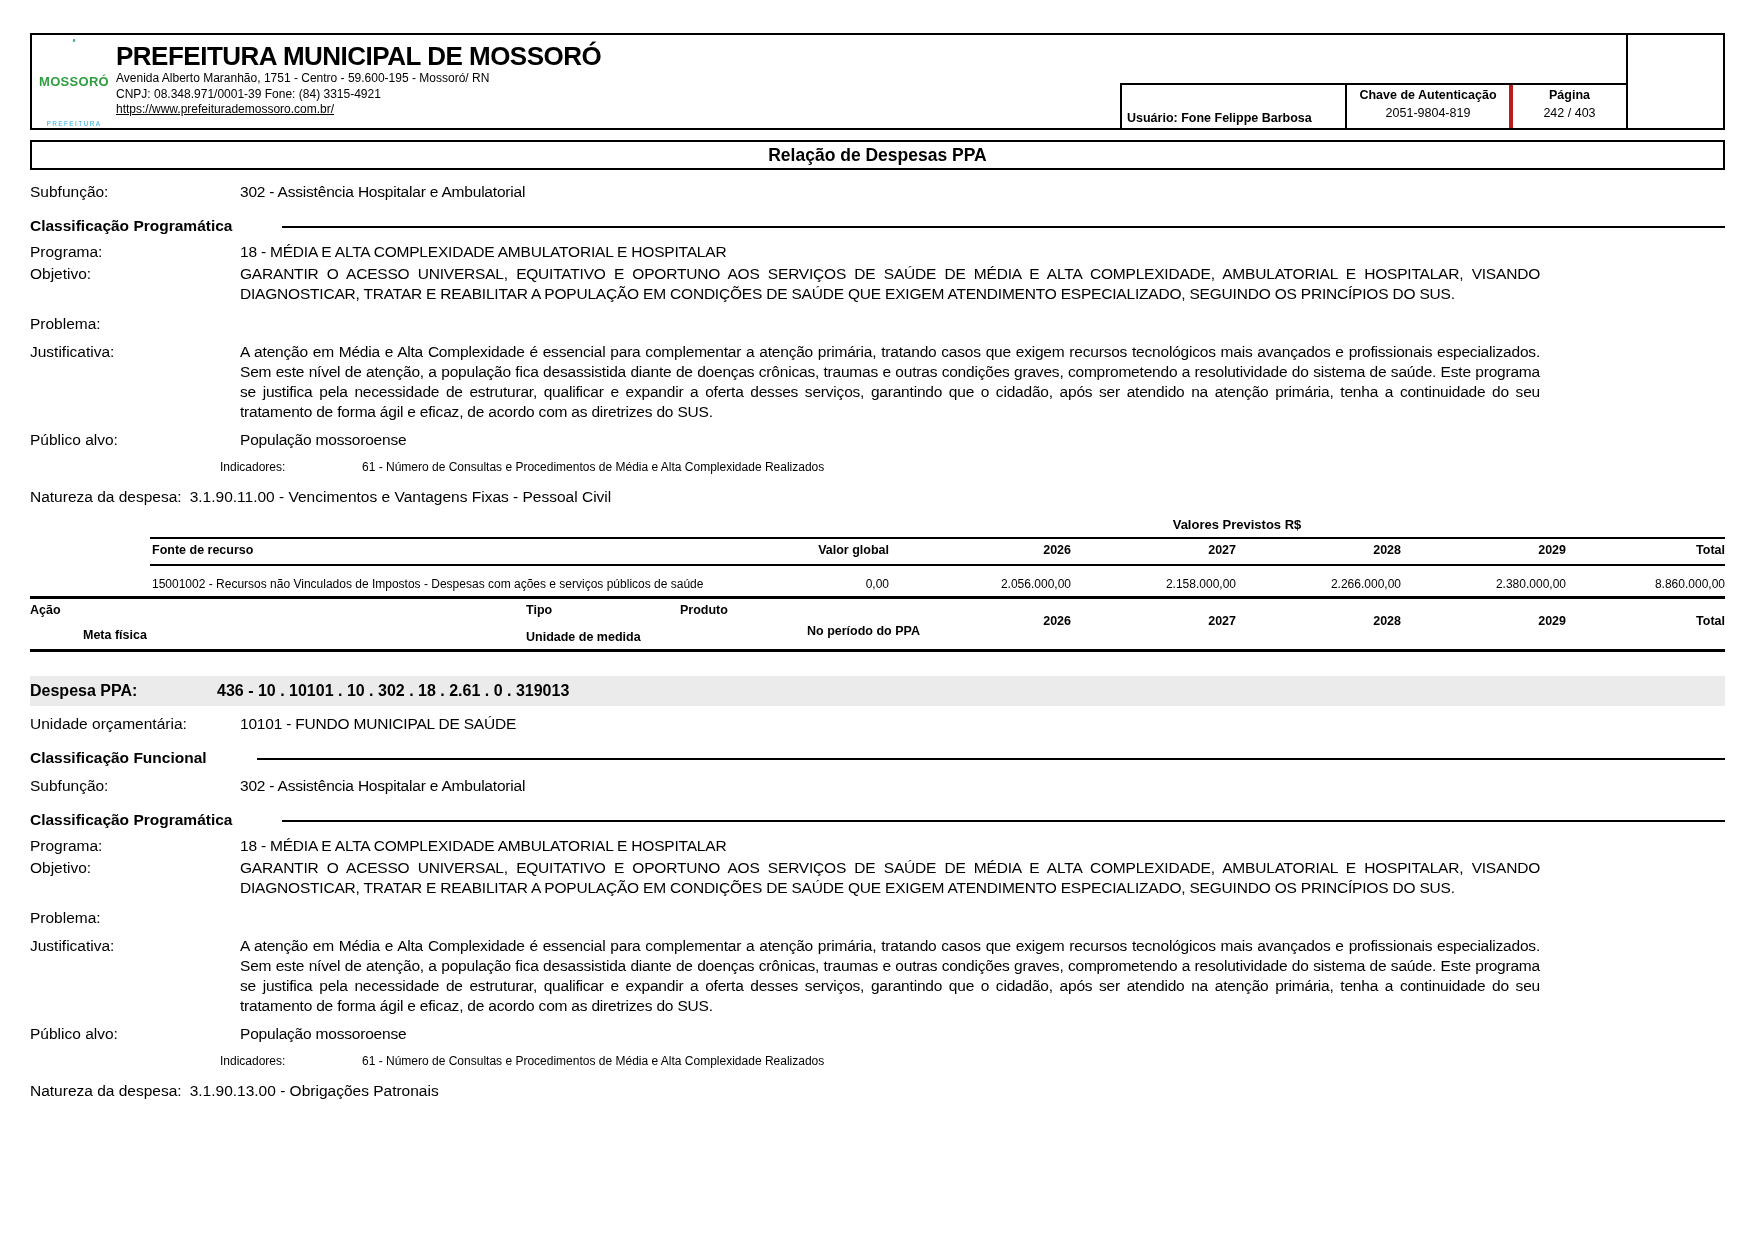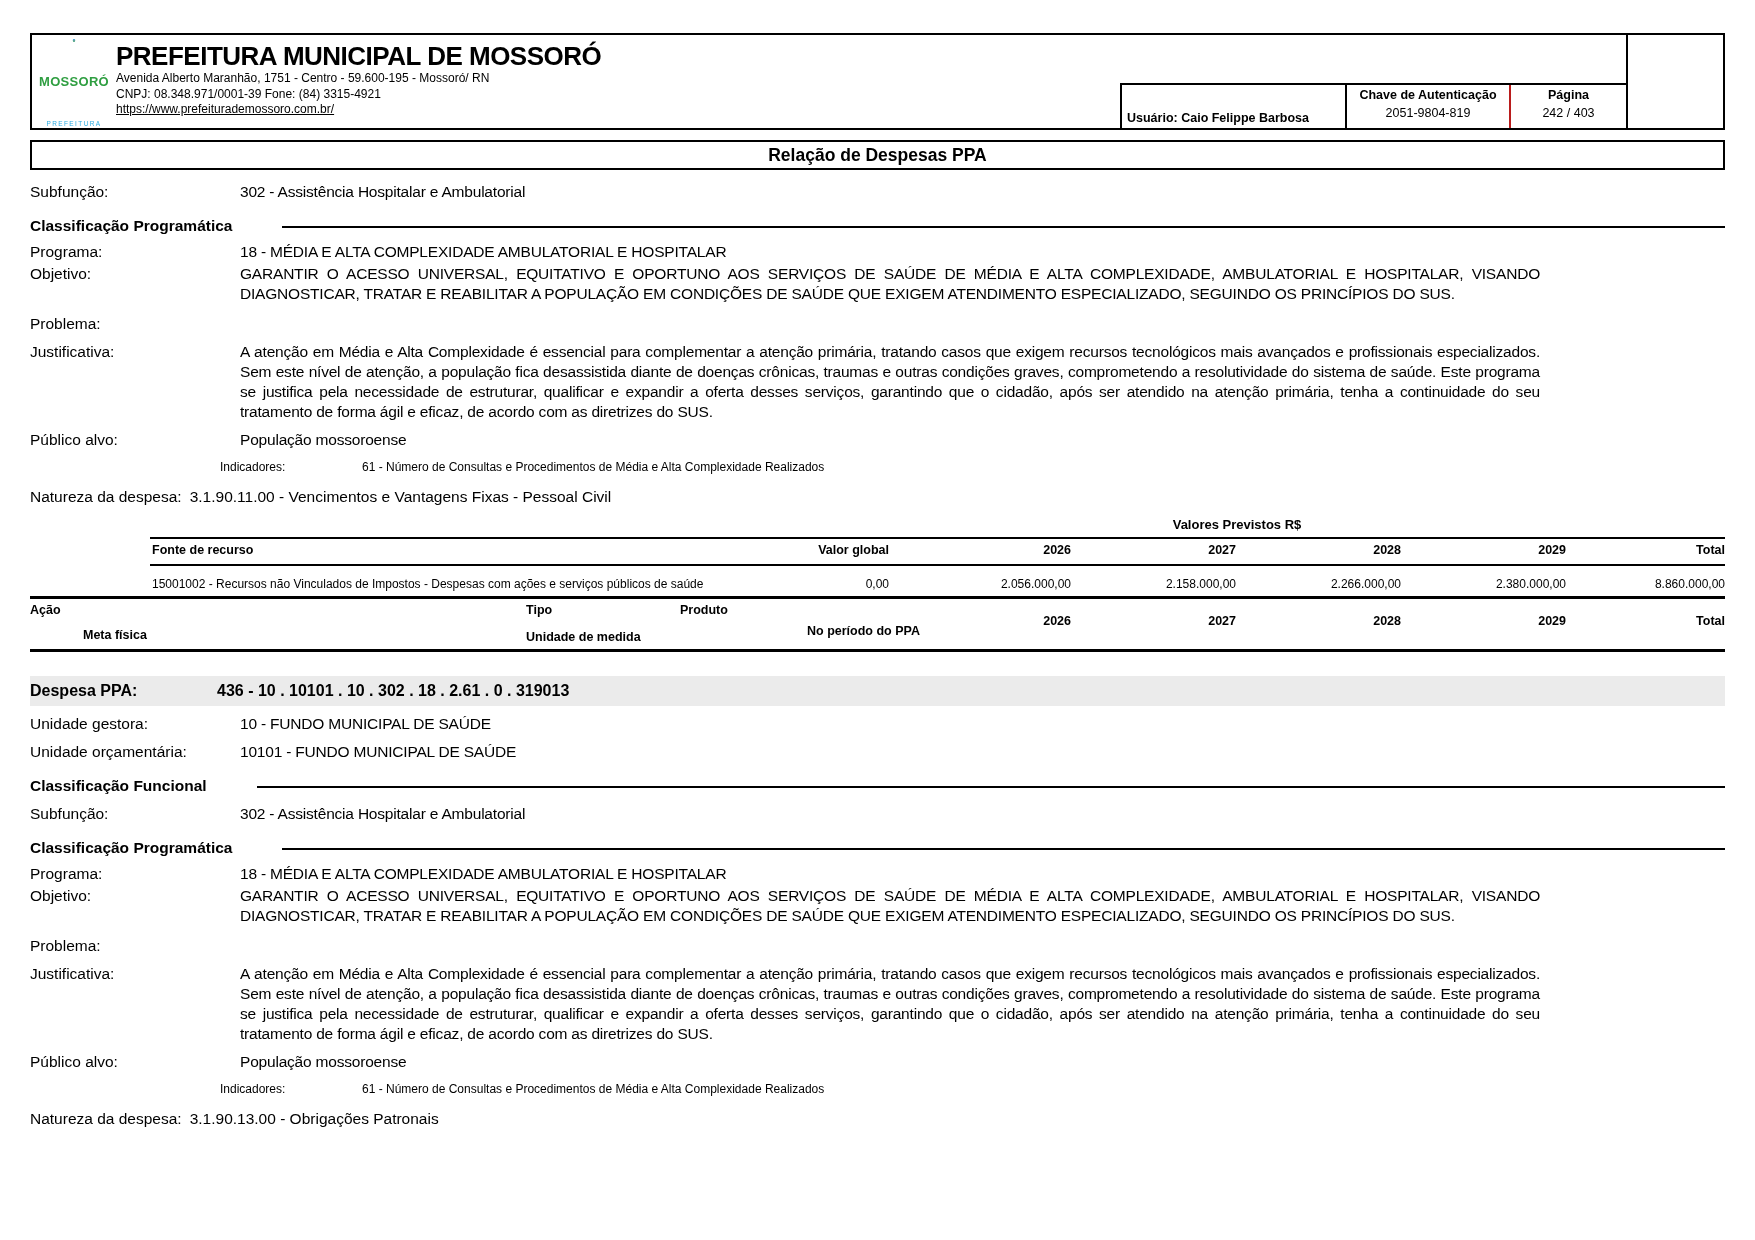--- a/index.html
+++ b/index.html
@@ -13,21 +13,21 @@
   .logo-city { color: #2f9e41; font-weight: bold; font-size: 13px; letter-spacing: .3px; line-height: 13px; margin-top: 1px; }
   .logo-sub { color: #29abe2; font-size: 6.5px; letter-spacing: 1.4px; line-height: 8px; }
   .org-col { flex: 1; padding-top: 7px; min-width: 0; }
   .org-name { font-size: 26px; font-weight: bold; letter-spacing: -.5px; line-height: 29px; }
   .org-line { font-size: 12px; line-height: 15.5px; }
   .org-url { text-decoration: underline; color: #000; display: inline-block; }
   .meta-col { width: 506px; display: flex; flex-direction: column; justify-content: flex-end; flex-shrink: 0; }
   .user-table { display: flex; border-top: 2px solid #000; border-left: 2px solid #000; height: 45px; }
   .user-cell { flex: 1; display: flex; align-items: flex-end; padding: 3px 5px; font-weight: bold; font-size: 12.5px; }
   .auth-cell { width: 164px; border-left: 2px solid #000; text-align: center; font-size: 12.5px; padding-top: 3px; flex-shrink: 0; }
-  .page-cell { width: 117px; border-left: 2px solid #b91c1c; text-align: center; font-size: 12.5px; padding-top: 3px; flex-shrink: 0; }
+  .page-cell { width: 117px; border-left: 4px solid #b91c1c; text-align: center; font-size: 12.5px; padding-top: 3px; flex-shrink: 0; }
   .cell-h { font-weight: bold; }
   .cell-v { margin-top: 4px; }
   .corner-col { width: 97px; border-left: 2px solid #000; flex-shrink: 0; }
 
   
   .title-box { margin-top: 10px; border: 2px solid #000; height: 30px; line-height: 26px; text-align: center; font-weight: bold; font-size: 17.5px; }
 
   
   .frow { display: flex; font-size: 15.5px; line-height: 20px; }
   .frow .lbl { width: 210px; flex-shrink: 0; }
@@ -105,21 +105,21 @@
       <div class="logo-sub">PREFEITURA</div>
     </div>
     <div class="org-col">
       <div class="org-name">PREFEITURA MUNICIPAL DE MOSSORÓ</div>
       <div class="org-line">Avenida Alberto Maranhão, 1751 - Centro - 59.600-195 - Mossoró/ RN</div>
       <div class="org-line">CNPJ: 08.348.971/0001-39 Fone: (84) 3315-4921</div>
       <div class="org-line"><a href="#" class="org-url">https://www.prefeiturademossoro.com.br/</a></div>
     </div>
     <div class="meta-col">
       <div class="user-table">
-        <div class="user-cell">Usuário: Caio Felippe Barbosa</div>
+        <div class="user-cell">Usuário: Fone Felippe Barbosa</div>
         <div class="auth-cell">
           <div class="cell-h">Chave de Autenticação</div>
           <div class="cell-v">2051-9804-819</div>
         </div>
         <div class="page-cell">
           <div class="cell-h">Página</div>
           <div class="cell-v">242 / 403</div>
         </div>
       </div>
     </div>
@@ -205,24 +205,20 @@
     <span class="pos-ytotal">Total</span>
   </div>
   <div class="tline-full"></div>
 
   <div class="ppa-bar">
     <span class="ppa-lbl">Despesa PPA:</span>
     <span>436 - 10 . 10101 . 10 . 302 . 18 . 2.61 . 0 . 319013</span>
   </div>
 
   <div class="frow mt8">
-    <span class="lbl">Unidade gestora:</span>
-    <span class="val">10 - FUNDO MUNICIPAL DE SAÚDE</span>
-  </div>
-  <div class="frow mt8">
     <span class="lbl">Unidade orçamentária:</span>
     <span class="val">10101 - FUNDO MUNICIPAL DE SAÚDE</span>
   </div>
 
   <div class="sect mt14">
     <span>Classificação Funcional</span>
     <span class="rule"></span>
   </div>
   <div class="frow mt8">
     <span class="lbl">Subfunção:</span>

